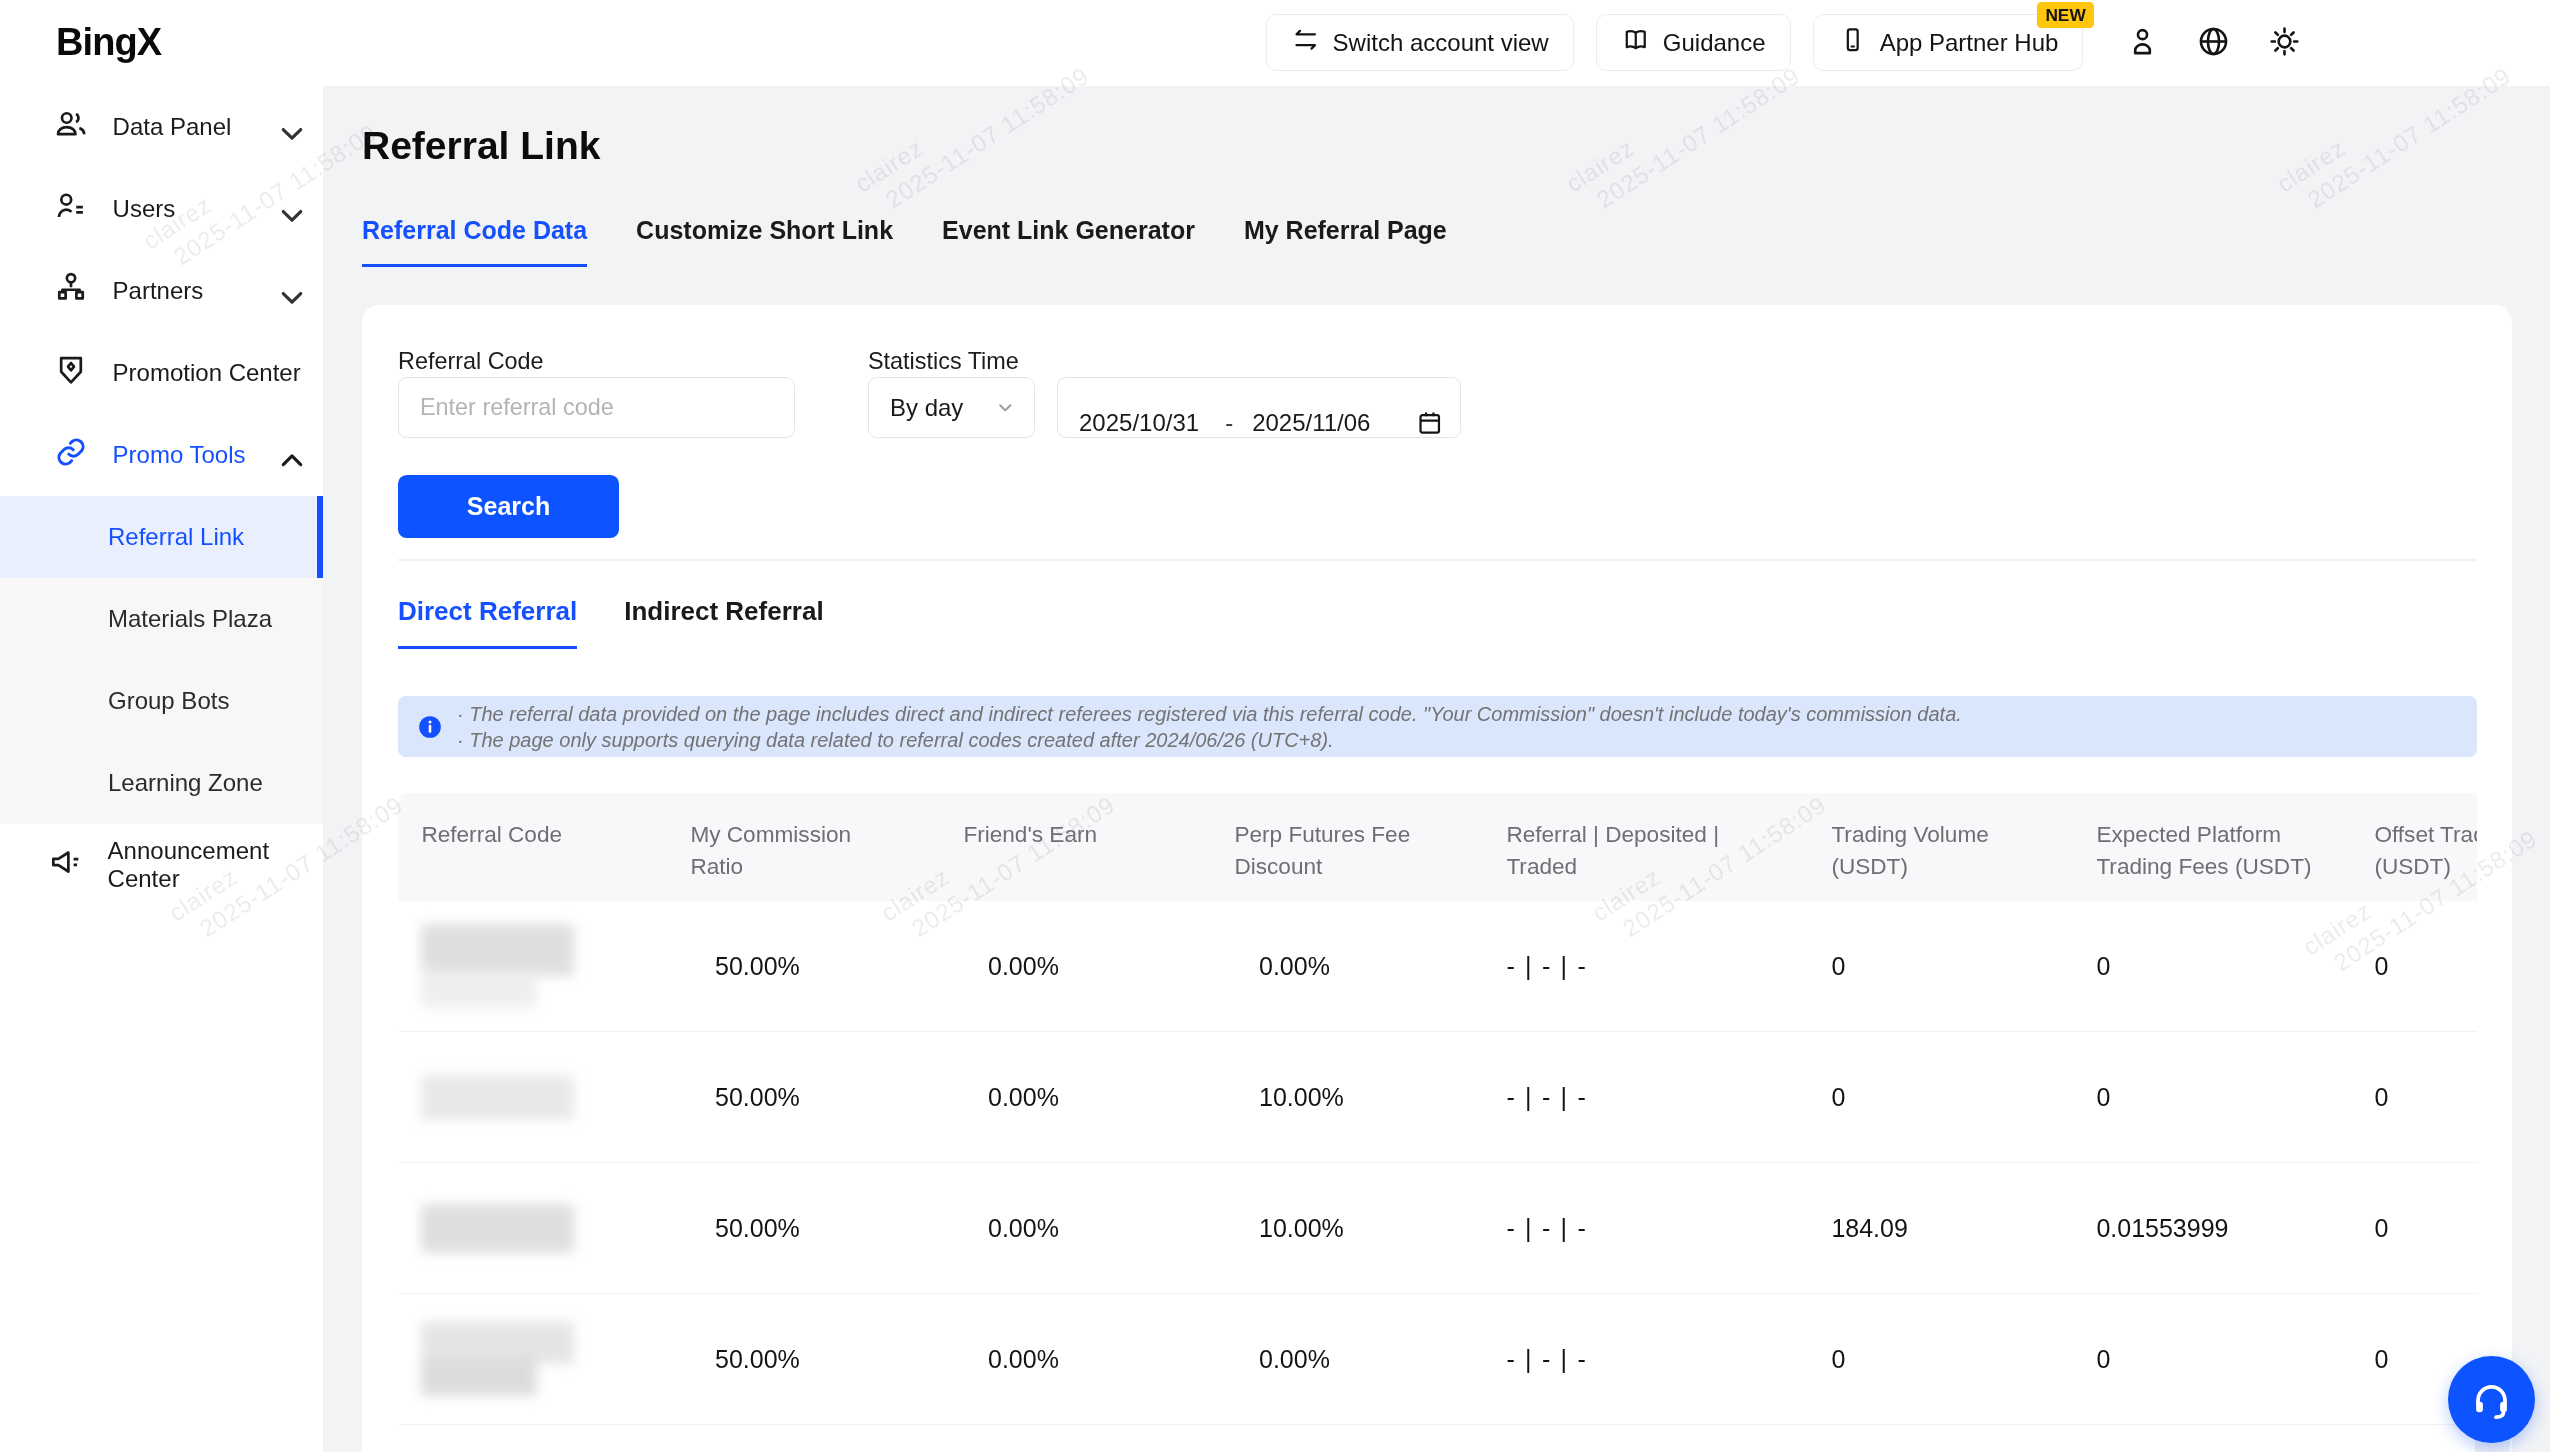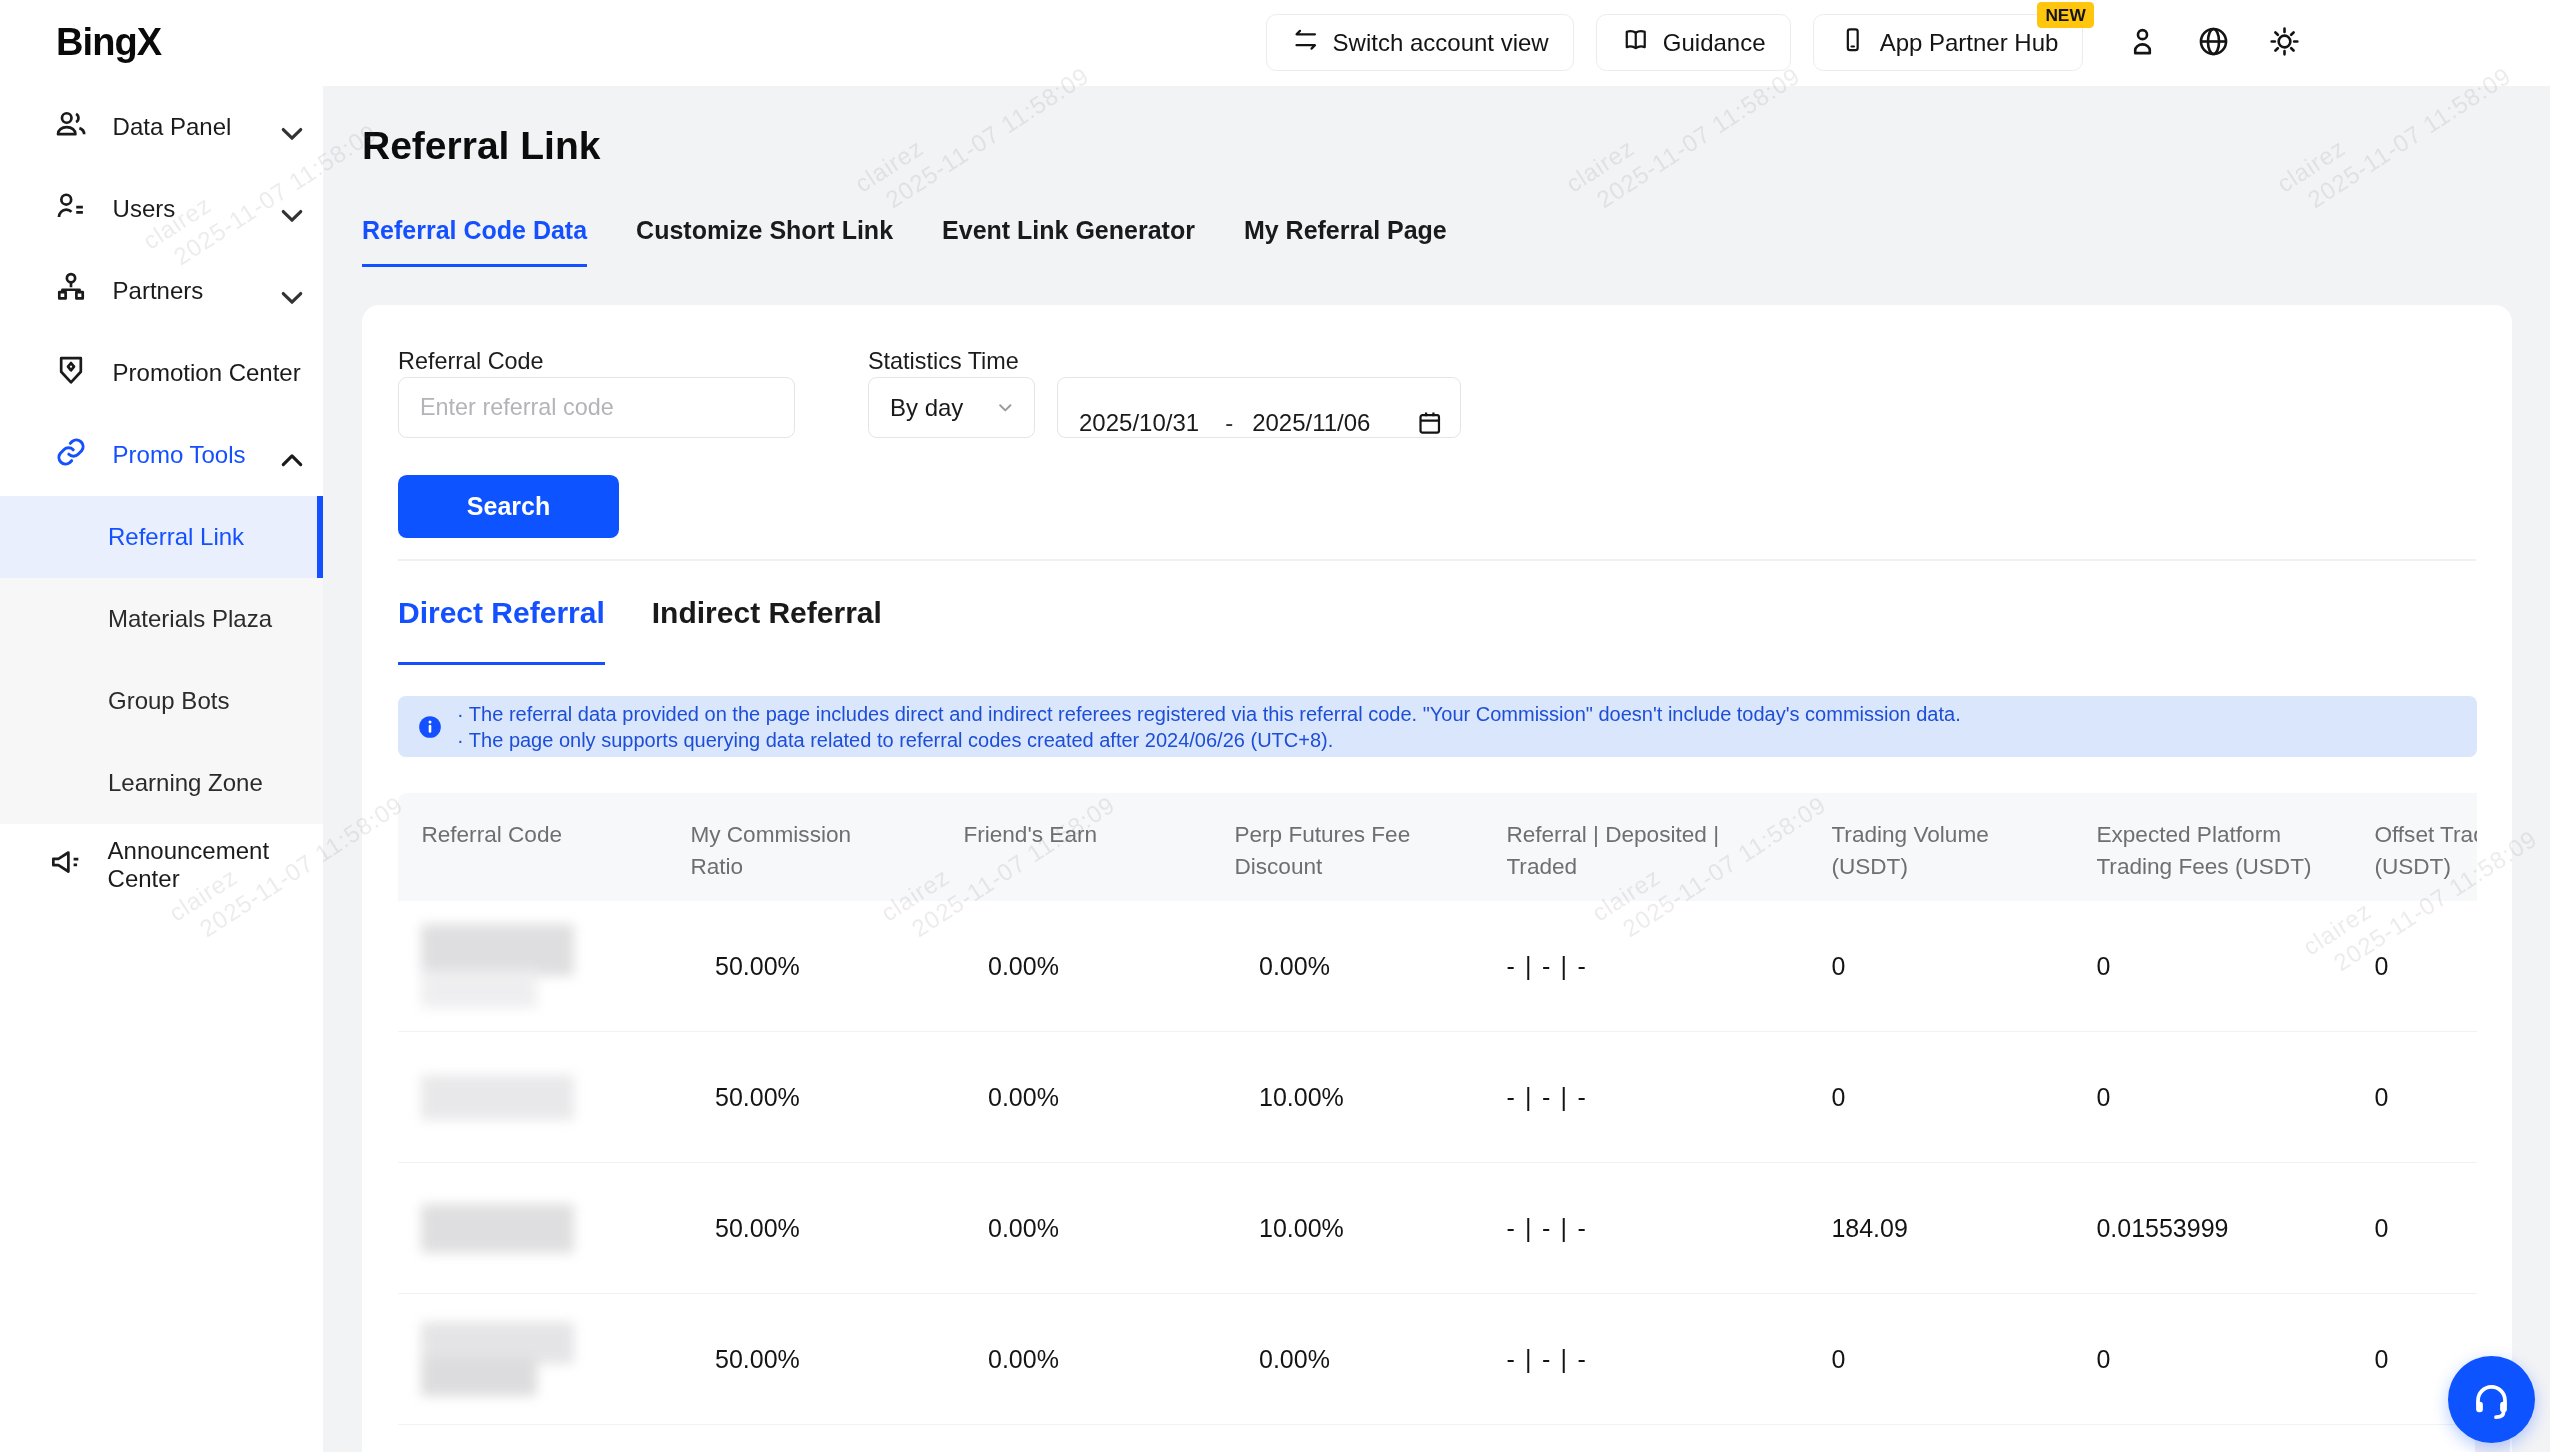--- a/index.html
+++ b/index.html
@@ -49,27 +49,27 @@
   .f-select .chev { margin-left:auto; width:22.6px; height:22.6px; }
   .f-dates { position:absolute; left:695px; top:72px; width:404px; height:61px; border:1.7px solid #e4e4e6; border-radius:8.7px;
     display:flex; align-items:flex-end; padding:0 15.6px 0 21px; font-size:24px; cursor:pointer; }
   .f-dates .sep { margin:0 19px 0 26px; color:#333; }
   .f-dates svg { margin-left:auto; width:29.5px; height:29.5px; }
   .search-btn { position:absolute; left:36px; top:170px; width:221px; height:63px; background:#0d53ff; border:none;
     border-radius:8.7px; color:#fff; font-size:25px; font-weight:600; cursor:pointer; font-family:inherit; }
   .card-divider { position:absolute; left:36px; right:36px; top:254px; height:1.7px; background:#f0f0f2; }
 
   .sub-tabs { position:absolute; left:36px; top:291px; display:flex; gap:47px; }
-  .sub-tab { font-size:30px; font-weight:600; color:#1a1a1a; padding-bottom:32px; cursor:pointer; }
+  .sub-tab { font-size:26px; font-weight:600; color:#1a1a1a; padding-bottom:19px; cursor:pointer; }
   .sub-tab.active { color:#1450FF; font-weight:700; border-bottom:3.5px solid #1450FF; }
 
   .notice { position:absolute; left:36px; top:391px; width:2079px; height:61px; background:#d9e6fb; border-radius:7.8px;
     display:flex; align-items:center; padding:0 19px; gap:14px; }
   .notice svg { width:26px; height:26px; flex:0 0 26px; }
-  .notice-text { font-size:20px; line-height:26px; color:#1d4ed8; }
+  .notice-text { font-size:20px; line-height:26px; color:#737373;font-style:italic; }
 
   .table { position:absolute; left:36px; top:488px; width:2079px; overflow:hidden; }
   .t-head, .t-row { display:grid; grid-template-columns:269px 273px 271px 272px 325px 265px 278px 286px; width:2238px; }
   .t-head { background:#f7f8f9; min-height:108px; border-radius:8.7px 8.7px 0 0; }
   .th { padding:26px 35px 0 23.4px; font-size:22.6px; line-height:32px; color:#6f6f73; }
   .t-row { height:131px; border-bottom:1.7px solid #f2f2f4; align-items:center; }
   .td { padding-left:23.4px; font-size:25px; color:#141414; }
   .td.pct { padding-left:48px; }
   .td.rdt { letter-spacing:1.7px; }
   .blurwrap { padding-left:23.4px; filter:blur(6px); opacity:.8; }

